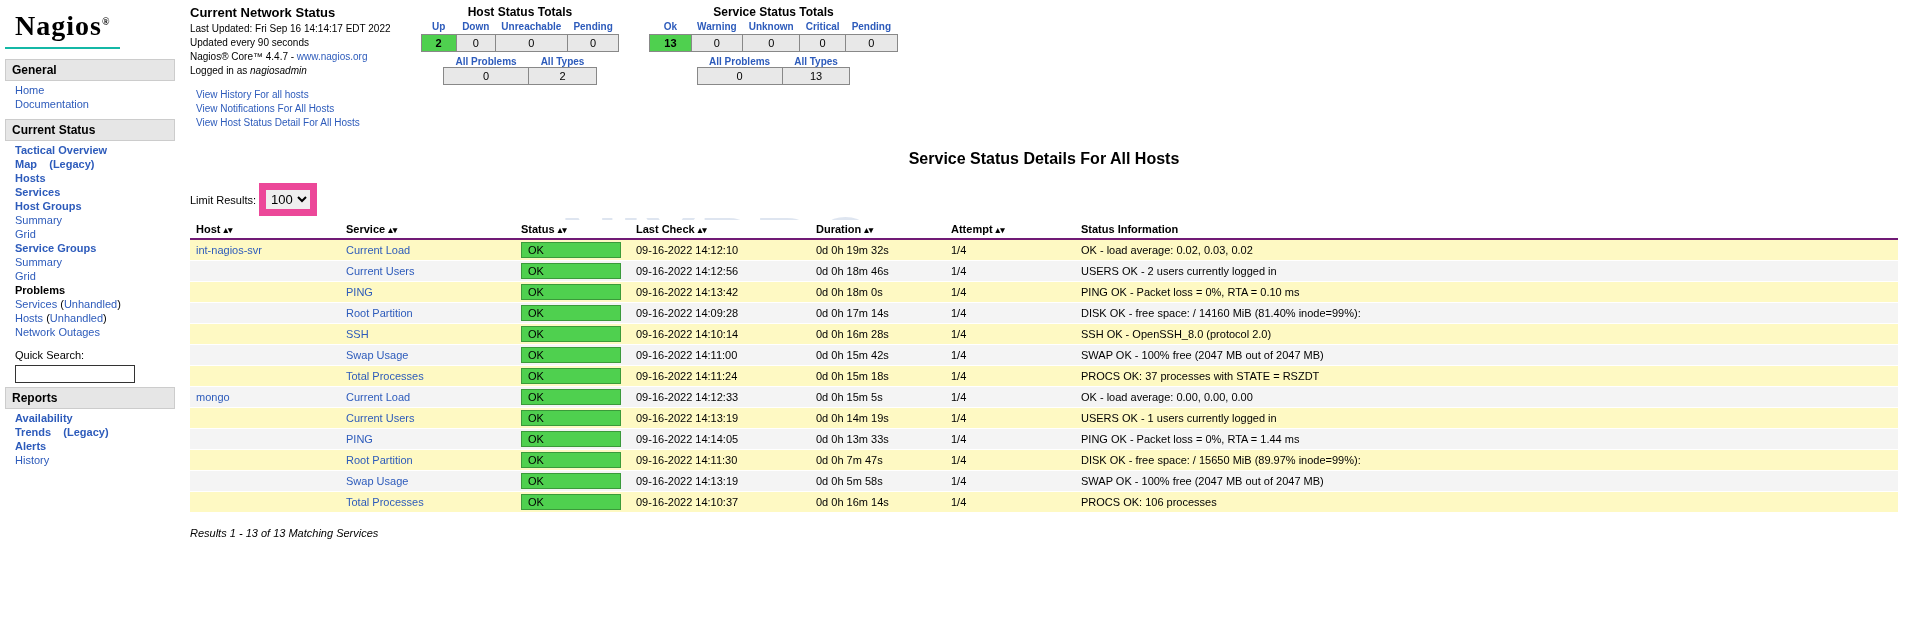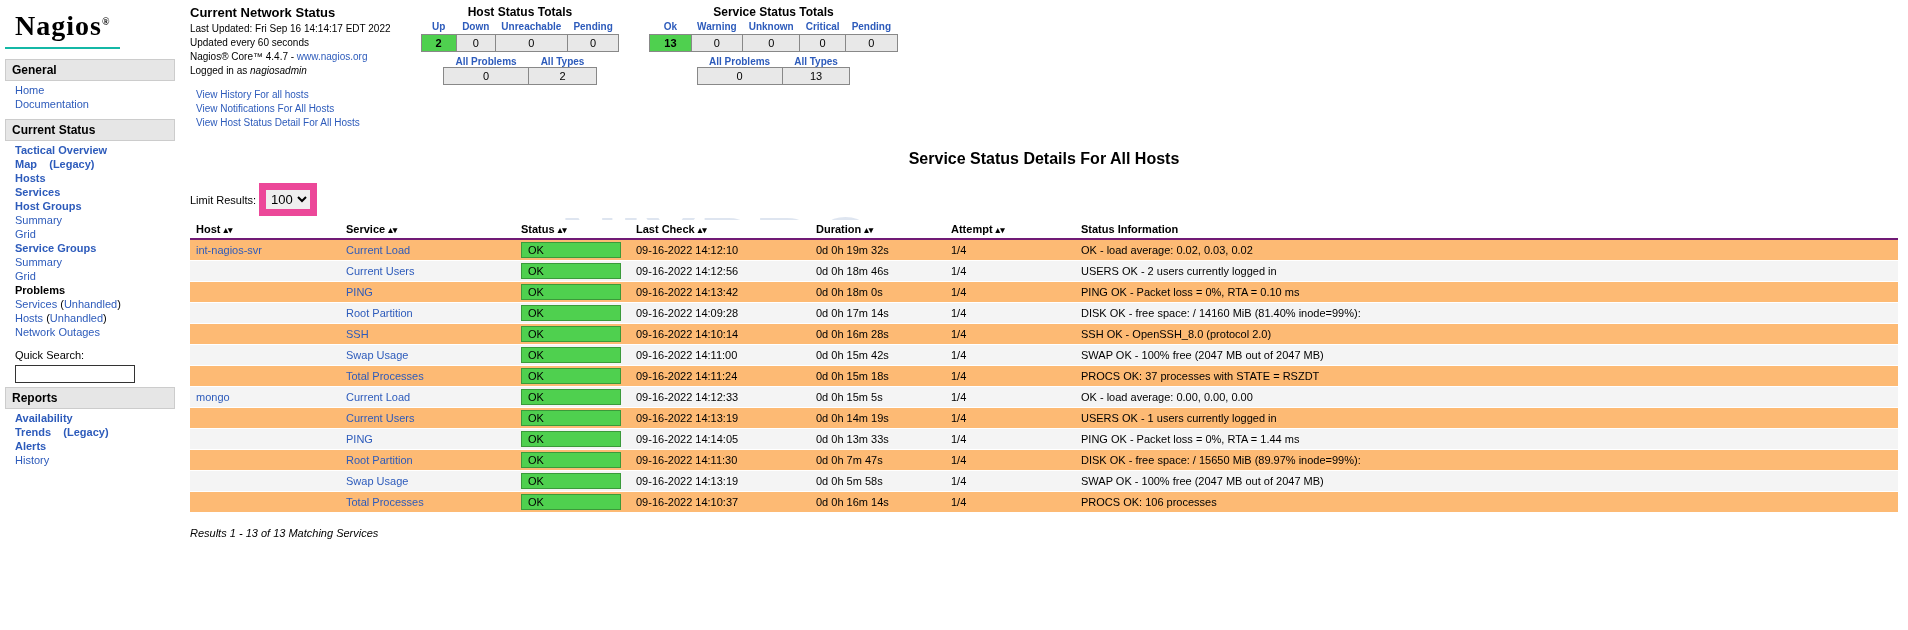--- a/index.html
+++ b/index.html
@@ -40,21 +40,21 @@
 .totals-row2 th { padding: 0 12px; }
 
 .details-title { text-align: center; font-size: 16px; font-weight: bold; margin: 20px 0 15px 0; }
 
 .limit-bar { font-size: 11px; margin-bottom: 4px; }
 .limit-bar select { border: 7px solid #ec4899; font-size: 13px; padding: 1px; }
 
 .svc-table { width: 100%; border-collapse: collapse; font-size: 11px; }
 .svc-table th { text-align: left; background: #fff; border-bottom: 2px solid #701a75; padding: 3px 6px; font-weight: bold; font-size: 11px; }
 .svc-table td { padding: 2px 6px; border-bottom: 1px solid #fff; }
-.svc-table tbody tr.odd td { background: #fdba74; }
+.svc-table tbody tr.odd td { background: #fef9c3; }
 .svc-table tbody tr.even td { background: #f4f4f4; }
 .svc-table td.host-cell { font-weight: normal; }
 .svc-table td.host-cell a { color: #2d5bbb; text-decoration: none; }
 .svc-table td.svc-cell a { color: #2d5bbb; text-decoration: none; }
 .svc-table td.status-cell { font-weight: normal; }
 .svc-table td.status-cell .ok-badge { background: #4fd04f; display: block; padding: 1px 6px; width: 100px; border: 1px solid #3a9a3a; }
 .svc-table td.host-first { border-top: 1px solid #999; }
 
 .results-text { font-style: italic; font-size: 11px; margin-top: 14px; }
 
@@ -107,21 +107,21 @@
         <li><a href="#"><b>Alerts</b></a></li>
         <li class="nav-sub"><a href="#">History</a></li>
       </ul>
   </div>
 
   <div class="main">
     <div class="top-row">
       <div class="status-block">
         <h3>Current Network Status</h3>
         <div class="status-line">Last Updated: Fri Sep 16 14:14:17 EDT 2022</div>
-        <div class="status-line">Updated every 60 seconds</div>
+        <div class="status-line">Updated every 90 seconds</div>
         <div class="status-line"><span>Nagios® Core™ 4.4.7 - </span><a href="#">www.nagios.org</a></div>
         <div class="status-line"><span>Logged in as </span><em>nagiosadmin</em></div>
         <div class="status-links" id="status-links">
             <a href="#">View History For all hosts</a>
             <a href="#">View Notifications For All Hosts</a>
             <a href="#">View Host Status Detail For All Hosts</a>
           </div>
       </div>
 
       <div class="totals-block">

